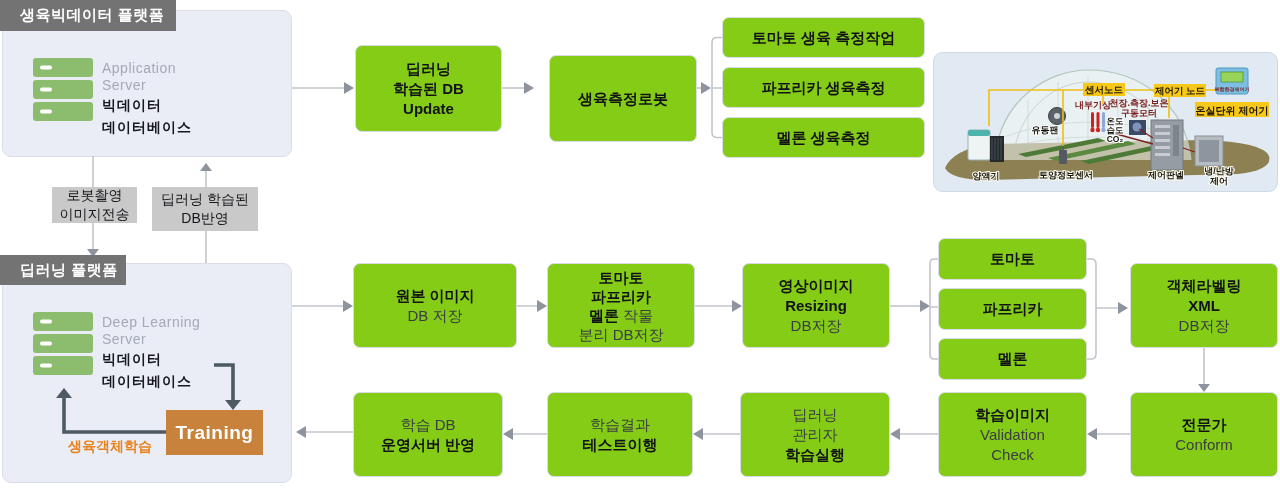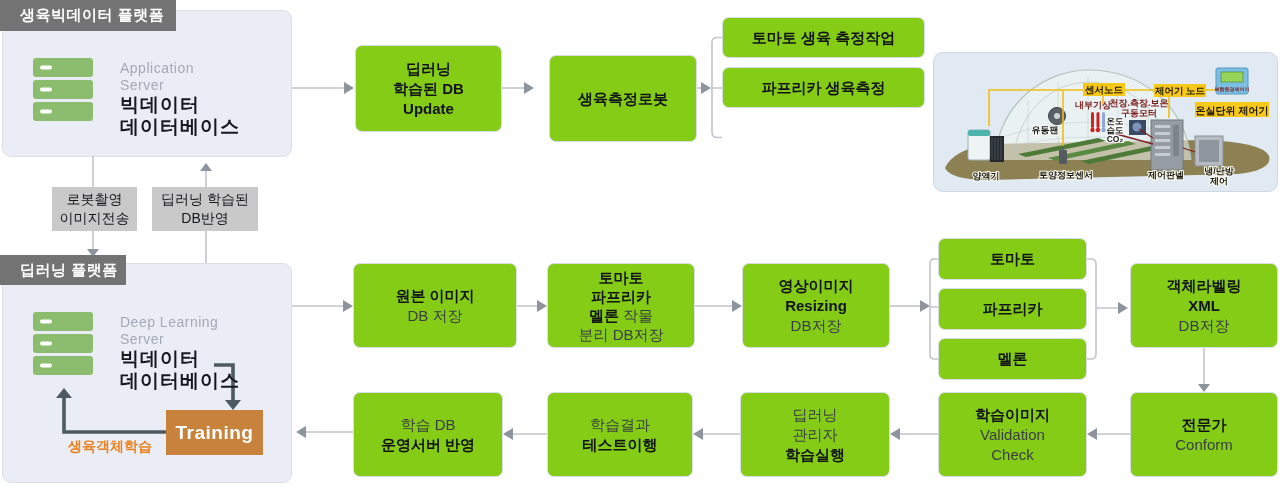--- a/index.html
+++ b/index.html
@@ -12,23 +12,23 @@
         display:flex;flex-direction:column;align-items:center;justify-content:center;
         font-size:15px;line-height:20px;color:#3a3d44;text-align:center;box-sizing:border-box;}
   .fbox .line{white-space:pre;}
   .fbox .b, .b{font-weight:bold;color:#121318;}
   .fbox.small{line-height:19px;}
   .glabel{position:absolute;background:#c9c9c9;color:#17181c;font-size:14px;line-height:19px;
           display:flex;flex-direction:column;align-items:center;justify-content:center;text-align:center;}
   .training{position:absolute;background:#c8823c;color:#ffffff;font-weight:bold;font-size:19px;
             display:flex;align-items:center;justify-content:center;letter-spacing:0.5px;}
   .caption{position:absolute;color:#e8821e;font-weight:bold;font-size:14px;text-align:center;}
-  .sblock{position:absolute;display:flex;gap:26px;align-items:flex-start;}
+  .sblock{position:absolute;display:flex;gap:8px;align-items:flex-start;}
   .stype{font-size:14px;line-height:17px;color:#a3a9b6;letter-spacing:0.5px;}
-  .sname{font-size:19px;line-height:22px;font-weight:bold;color:#16181d;letter-spacing:1px;}
+  .sname{font-size:14px;line-height:22px;font-weight:bold;color:#16181d;letter-spacing:1px;}
   .stext{padding-top:2px;}
   svg.connectors{position:absolute;left:0;top:0;z-index:2;pointer-events:none;}
   svg.connectors line, svg.connectors path{stroke:#c2c5cb;stroke-width:1.6;fill:none;}
   svg.connectors polygon{fill:#8e949e;stroke:none;}
   svg.connectors .dk{stroke:#4d5a63;stroke-width:3.6;}
   svg.connectors polygon.dkf{fill:#4d5a63;}
   .z3{z-index:3;}
   .gh{position:absolute;left:933px;top:12px;width:345px;height:179px;z-index:3;margin-top:40px;}
 </style>
 </head>
@@ -125,21 +125,21 @@
       <div class="sname">빅데이터</div>
       <div class="sname">데이터베이스</div>
     </div>
   </div>
 
   <div class="training z3" style="left:166px;top:410px;width:97px;height:45px;">
     <span>Training</span>
   </div>
   <div class="caption z3" style="left:60px;top:438px;width:100px;">생육객체학습</div>
 
-  <div class="glabel z3" style="left:52px;top:187px;width:85px;height:44px;">
+  <div class="glabel z3" style="left:52px;top:187px;width:85px;height:36px;">
     <div>로봇촬영</div>
     <div>이미지전송</div>
   </div>
   <div class="glabel z3" style="left:152px;top:187px;width:106px;height:44px;">
     <div>딥러닝 학습된</div>
     <div>DB반영</div>
   </div>
 
   <div class="fbox z3" style="left:355px;top:45px;width:147px;height:87px;">
     <div class="line b">딥러닝</div>
@@ -147,20 +147,23 @@
     <div class="line b">Update</div>
   </div>
   <div class="fbox z3" style="left:535px;top:55px;width:148px;height:87px;margin-left:14px;">
     <div class="line b">생육측정로봇</div>
   </div>
   <div class="fbox z3" style="left:722px;top:17px;width:203px;height:41px;">
     <div class="line b">토마토 생육 측정작업</div>
   </div>
   <div class="fbox z3" style="left:722px;top:67px;width:203px;height:41px;">
     <div class="line b">파프리카 생육측정</div>
+  </div>
+  <div class="fbox z3" style="left:722px;top:117px;width:203px;height:41px;">
+    <div class="line b">멜론 생육측정</div>
   </div>
 
   <div class="fbox z3" style="left:353px;top:263px;width:164px;height:85px;">
     <div class="line b">원본 이미지</div>
     <div class="line">DB 저장</div>
   </div>
   <div class="fbox small z3" style="left:547px;top:263px;width:148px;height:85px;">
     <div class="line b">토마토</div>
     <div class="line b">파프리카</div>
     <div class="line"><span class="b">멜론</span><span> 작물</span></div>

